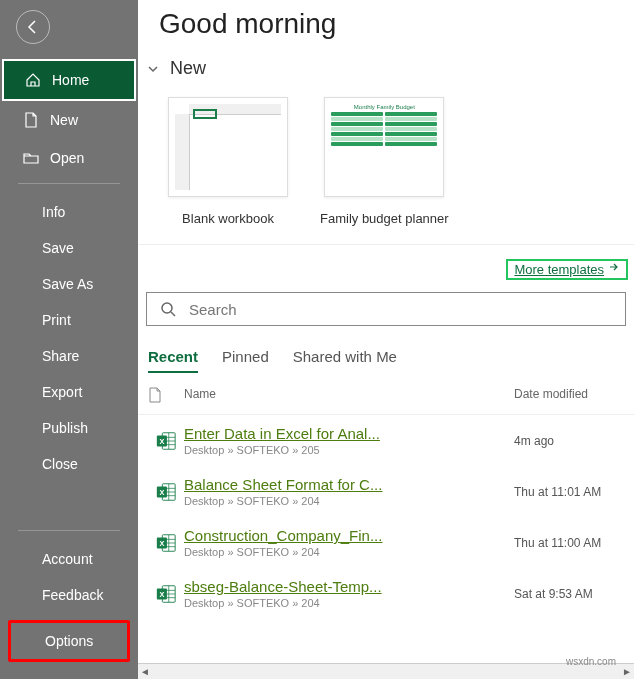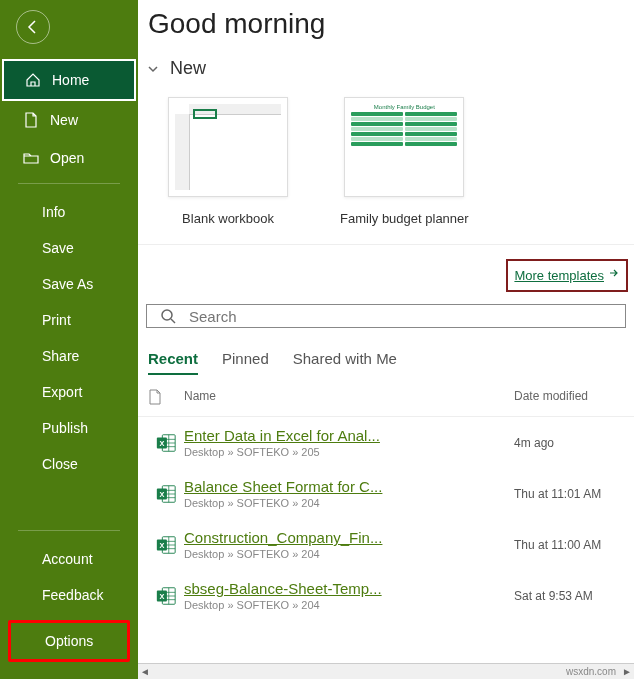--- a/index.html
+++ b/index.html
@@ -1,56 +1,56 @@
 <!DOCTYPE html>
 <html><head>
 <meta charset="utf-8">
 <style>
 * { margin: 0; padding: 0; box-sizing: border-box; font-family: "Segoe UI", Arial, sans-serif; }
 body { width: 634px; height: 679px; overflow: hidden; display: flex; background: #fff; position: relative; }
-.sidebar { width: 138px; background: #4d7c0f; color: #fff; display: flex; flex-direction: column; flex-shrink: 0; }
+.sidebar { width: 138px; background: #737373; color: #fff; display: flex; flex-direction: column; flex-shrink: 0; }
 .back-btn { width: 34px; height: 34px; border: 1px solid rgba(255,255,255,0.5); border-radius: 50%; margin: 10px 0 0 16px; display: flex; align-items: center; justify-content: center; cursor: pointer; }
 .nav-list { margin-top: 15px; }
 .nav-item { padding: 10px 0 10px 22px; display: flex; align-items: center; cursor: pointer; font-size: 14px; }
 .nav-item.selected { background: #0a5a33; border: 2px solid #fff; margin: 0 2px; padding-left: 20px; }
 .nav-item .icon { width: 18px; height: 18px; margin-right: 10px; display: flex; align-items: center; justify-content: center; }
 .nav-divider { height: 1px; background: rgba(255,255,255,0.25); margin: 6px 18px; }
 .sub-list { margin-top: 4px; }
 .sub-item { padding: 10px 8px 10px 42px; cursor: pointer; font-size: 14px; }
 .sub-item.highlight { border: 3px solid #ff0000; border-radius: 2px; margin: 7px 8px; padding-left: 34px; }
 .main { flex: 1; display: flex; flex-direction: column; overflow: hidden; }
 .main-header { padding: 8px 0 8px 0; }
-.main-header h1 { font-size: 28px; font-weight: 400; color: #222; padding-left: 10px; }
+.main-header h1 { font-size: 28px; font-weight: 400; color: #222; padding-left: 21px; }
 .section { display: flex; align-items: center; padding: 10px 0 10px 0; }
 .section .chevron { margin: 0 10px 0 8px; }
 .section-title { font-size: 18px; color: #333; }
-.templates { display: flex; gap: 52px; padding: 8px 0 0 30px; }
+.templates { display: flex; gap: 32px; padding: 8px 0 0 30px; }
 .template-card { display: flex; flex-direction: column; align-items: center; cursor: pointer; }
 .template-thumb { width: 120px; height: 100px; border: 1px solid #ddd; background: #fff; box-shadow: 0 1px 3px rgba(0,0,0,0.08); position: relative; }
 .template-label { margin-top: 14px; font-size: 13px; color: #333; }
 .more-row { display: flex; justify-content: flex-end; padding: 14px 6px 6px 0; border-top: 1px solid #eee; margin-top: 18px; }
-.more-link { color: #0e6e3f; font-size: 13px; text-decoration: underline; border: 2px solid #7f1d1d; padding: 7px 6px; cursor: pointer; display: flex; align-items: flex-start; }
-.search-box { margin: 6px 8px 0 8px; border: 1px solid #888; display: flex; align-items: center; height: 24px; padding: 0 12px; }
+.more-link { color: #0e6e3f; font-size: 13px; text-decoration: underline; border: 2px solid #22c55e; padding: 1px 6px; cursor: pointer; display: flex; align-items: flex-start; }
+.search-box { margin: 6px 8px 0 8px; border: 1px solid #888; display: flex; align-items: center; height: 34px; padding: 0 12px; }
 .search-box input { border: none; outline: none; font-size: 15px; flex: 1; margin-left: 12px; }
 .tabs { display: flex; gap: 24px; padding: 22px 0 0 10px; font-size: 15px; }
 .tab { cursor: pointer; padding-bottom: 6px; color: #555; }
 .tab.active { color: #0e6e3f; font-weight: 600; border-bottom: 2px solid #0e6e3f; }
 .list-header { display: flex; padding: 14px 0 8px 10px; font-size: 12px; color: #666; border-bottom: 1px solid #eee; }
 .list-header .col-icon { width: 36px; }
 .list-header .col-name { flex: 1; }
 .list-header .col-date { width: 120px; }
 .file-list { flex: 1; overflow: hidden; }
 .file-row { display: flex; align-items: center; padding: 10px 0 10px 10px; cursor: pointer; }
 .file-icon { width: 36px; display: flex; justify-content: center; }
 .file-info { flex: 1; min-width: 0; }
 .file-name { font-size: 15px; color: #4d7c0f; white-space: nowrap; overflow: hidden; text-overflow: ellipsis; max-width: 240px; text-decoration: underline; }
 .file-path { font-size: 11px; color: #888; margin-top: 2px; }
 .file-date { width: 120px; font-size: 12px; color: #555; }
 .hscroll { position: absolute; bottom: 0; left: 138px; right: 0; height: 16px; background: #f0f0f0; border-top: 1px solid #ccc; display: flex; align-items: center; justify-content: space-between; font-size: 10px; color: #666; padding: 0 2px; }
-.watermark { position: absolute; bottom: 2px; right: 18px; font-size: 10px; color: #888; }
+.watermark { position: absolute; bottom: 12px; right: 18px; font-size: 10px; color: #888; }
 
 
 .blank-grid { position: absolute; top: 6px; left: 6px; right: 6px; bottom: 6px; }
 .blank-grid::before { content: ""; position: absolute; top: 0; left: 14px; right: 0; height: 10px; background: #f0f0f0; border-bottom: 1px solid #ccc; }
 .blank-grid::after { content: ""; position: absolute; top: 10px; left: 0; width: 14px; bottom: 0; background: #f0f0f0; border-right: 1px solid #ccc; }
 .blank-cell { position: absolute; top: 11px; left: 24px; width: 24px; height: 10px; border: 2px solid #1a7e4a; }
 .budget-thumb { padding: 6px; font-size: 5px; color: #1a7e4a; }
 .budget-title { text-align: center; font-size: 6px; margin-bottom: 2px; }
 .budget-bars { display: flex; gap: 2px; }
 .budget-col { flex:1; display:flex; flex-direction:column; gap:1px; }

